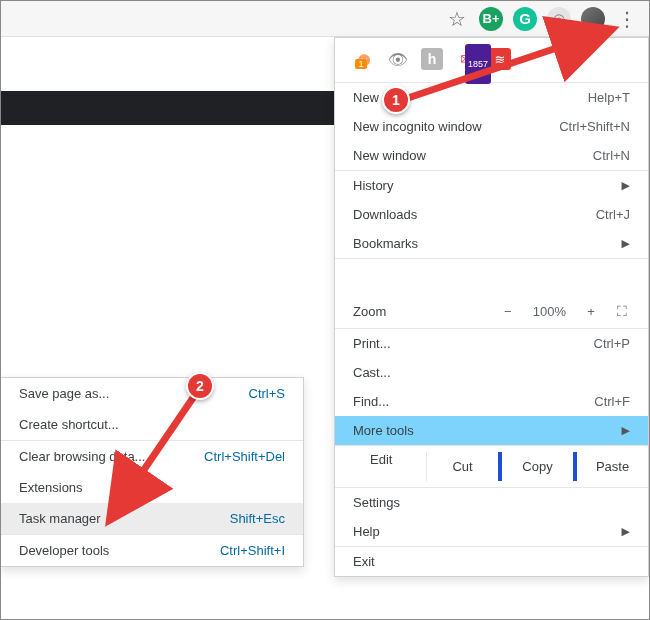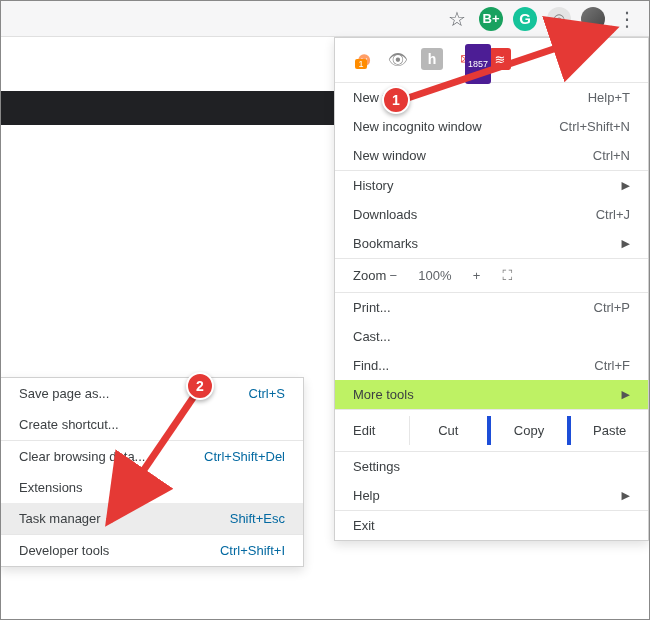--- a/index.html
+++ b/index.html
@@ -70,35 +70,36 @@
   .ex.h{background:#b8b8b8;color:#fff;font-weight:bold}
   .ex.gm{color:#e53935; position:relative}
   .ex.gm .badge{position:absolute;right:-14px;top:-4px;background:#4c1d95;color:#fff;font-size:9px;padding:15px 3px;border-radius:3px}
   .ex.rss{background:#e53935;color:#fff;font-size:13px}
 
   .mi {
     display:flex; align-items:center; justify-content:space-between;
     padding: 7px 18px;
     cursor: default;
   }
-  .mi.hover{ background:#bef264; }
+  .mi.hover{ background:#7dd3fc; }
   .mi .sc{ color:#5f6368; font-size:13px; }
   .mi .arrow{ color:#555; font-size:11px;}
   .sep{ height:1px; background:#e6e6e6; }
 
   .zoom-row{
-    display:flex; align-items:center; 
+    display:flex; align-items:center; justify-content:space-between;
     padding: 8px 18px;
+    margin-top: 36px;
   }
   .zoom-ctrl{display:flex;align-items:center;gap:18px;color:#5f6368;}
   .zoom-ctrl span{min-width:14px;text-align:center;}
   .fs{font-size:14px;color:#777;letter-spacing:2px}
 
   .edit-row{
-    display:flex; align-items:center; padding: 6px 0 6px 18px; gap:0;
+    display:flex; align-items:flex-start; padding: 6px 0 6px 35px; gap:0;
   }
   .edit-row .lab{flex:0 0 56px}
   .edit-row .btns{display:flex; border-left:1px solid #e6e6e6; flex:1}
   .edit-row .eb{flex:1;text-align:center;padding:7px 0;border-right:4px solid #1d4ed8;cursor:default}
   .edit-row .eb:last-child{border-right:none}
 
   
   .submenu{
     position:absolute;
     top: 376px;

